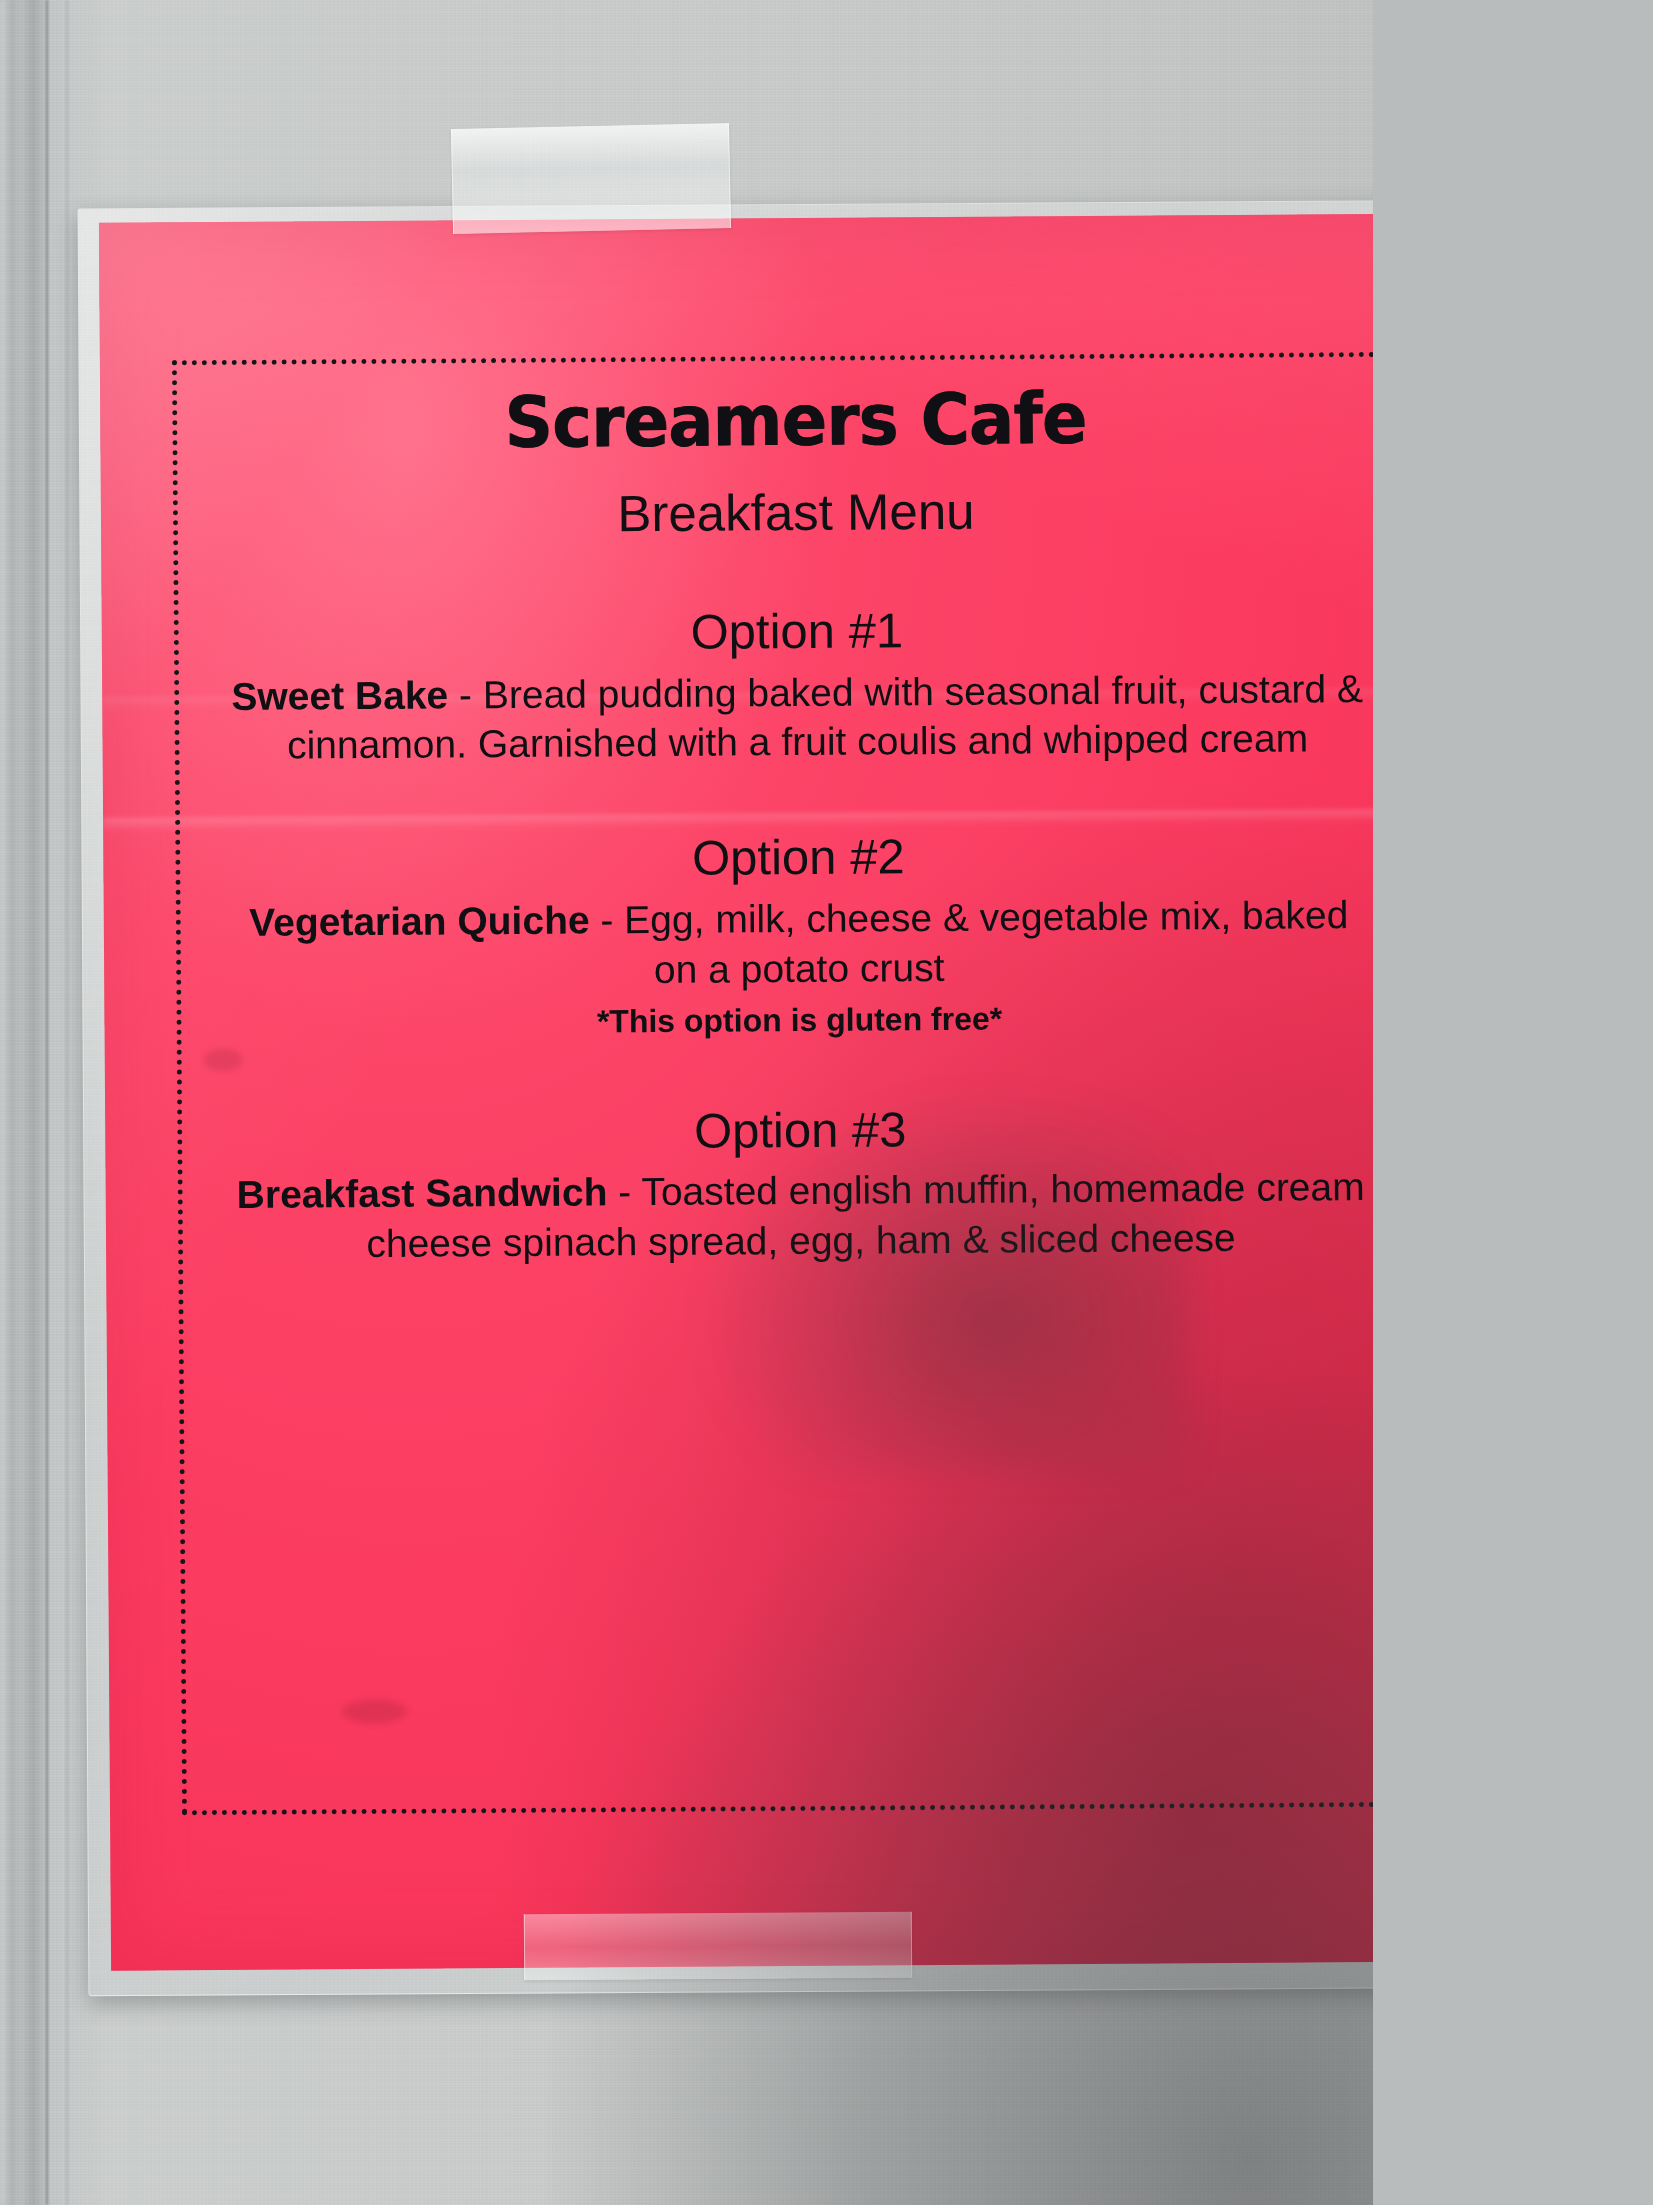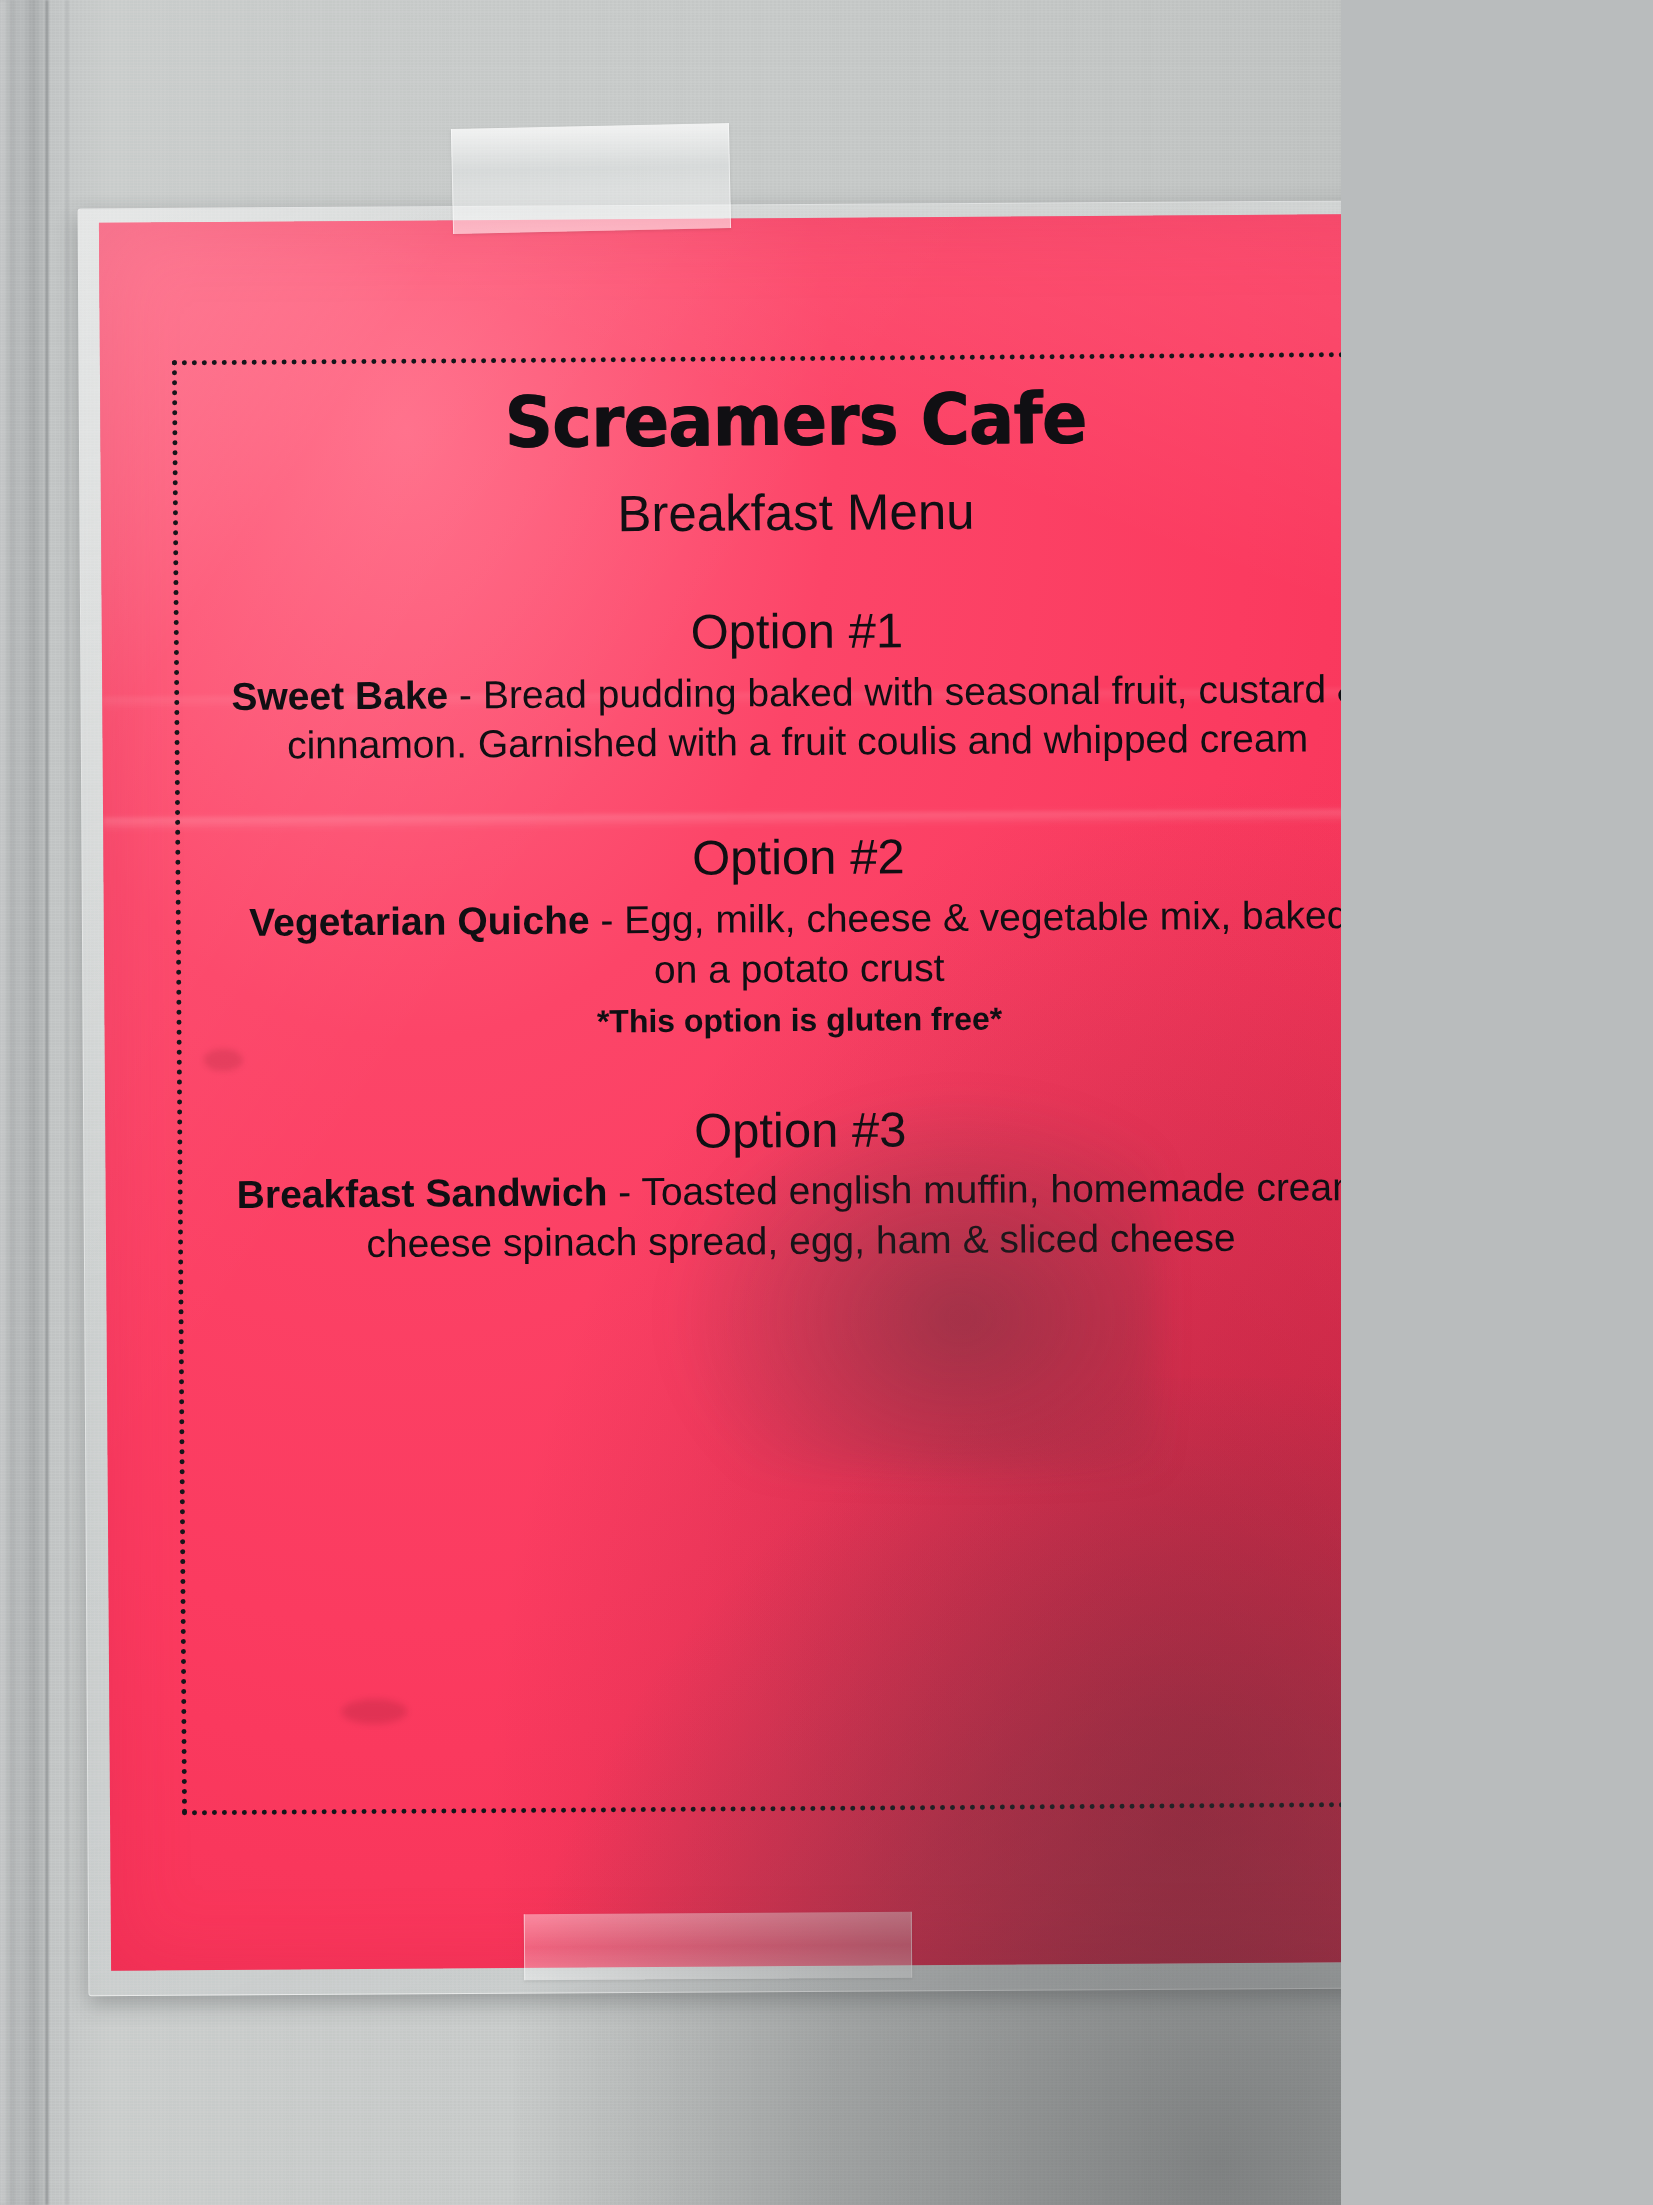--- a/index.html
+++ b/index.html
@@ -18,20 +18,21 @@
   #scene {
     position: relative;
     width: 1341px;
     height: 2205px;
     overflow: hidden;
     background:
       linear-gradient(90deg,
         #b4b7b8 0px, #b9bcbd 22px, #a9acad 33px, #c3c6c6 50px,
         #cbcecd 110px, #c9cccb 331px, #c7cac9 772px,
         #c2c5c4 1213px, #bdc0bf 1489px, #b8bbba 1654px);
+    padding-left: 32px;
   }
   
   .wall-seam {
     position: absolute;
     top: 0;
     bottom: 0;
     width: 2.2px;
     background: rgba(90,94,96,0.55);
     filter: blur(0.8px);
   }

